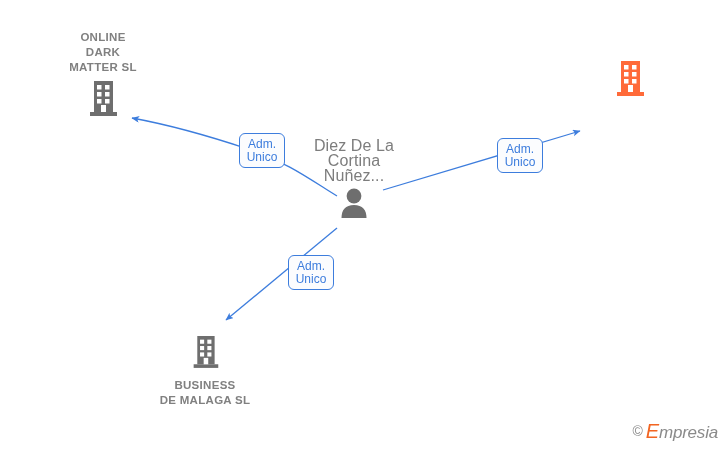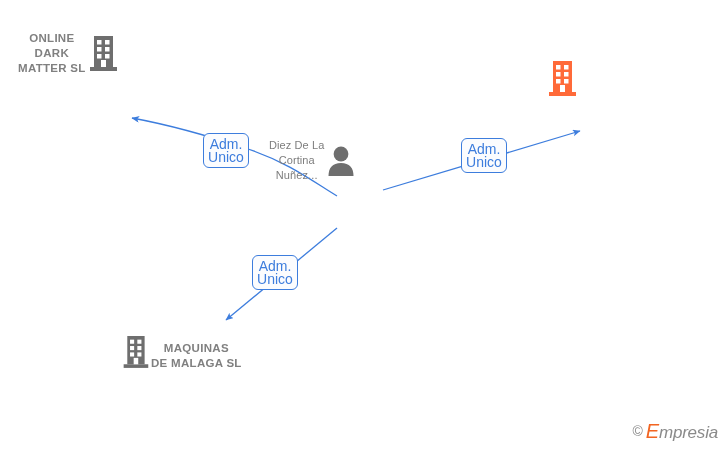--- a/index.html
+++ b/index.html
@@ -23,62 +23,63 @@
     left: 0;
     top: 0;
     width: 728px;
     height: 450px;
   }
 
   
   .node {
     position: absolute;
     display: flex;
-    flex-direction: row;
+    flex-direction: column;
     align-items: center;
     width: 170px;
     text-align: center;
   }
   .node-label {
     font-size: 11.5px;
     font-weight: bold;
     line-height: 15px;
     color: #808080;
     letter-spacing: 0.3px;
     white-space: pre-line;
     font-family: "Liberation Sans", sans-serif;
   }
   .node-label.person {
     font-weight: normal;
-    font-size: 11px;
+    font-size: 16px;
     color: #7d7d7d;
     letter-spacing: 0.1px;
     line-height: 15px;
   }
   .node-icon {
     display: block;
     margin-top: 4px;
   }
   .node.label-below .node-icon { margin-top: 0; margin-bottom: 5px; }
 
   
   .edge-label {
     position: absolute;
     box-sizing: border-box;
     border: 1.2px solid #3d7ddd;
     border-radius: 6px;
     background: #fbfcfe;
     color: #3d7ddd;
-    font-size: 14px;
+    font-size: 12px;
     line-height: 13px;
     text-align: center;
     padding: 4px 0 3px 0;
     width: 46px;
     font-family: "Liberation Sans", sans-serif;
     white-space: pre-line;
+    margin-left: 36px;
   }
 
   
   #watermark {
     position: absolute;
     right: 10px;
     bottom: 9px;
     display: flex;
     align-items: center;
     gap: 3px;
@@ -175,21 +176,21 @@
             <rect x="19" y="6" width="4.5" height="4.5"></rect>
             <rect x="11" y="13" width="4.5" height="4.5"></rect>
             <rect x="19" y="13" width="4.5" height="4.5"></rect>
             <rect x="11" y="20" width="4.5" height="4.5"></rect>
             <rect x="19" y="20" width="4.5" height="4.5"></rect>
             <rect x="15" y="26" width="5" height="7"></rect>
           </g>
         </g>
       </svg>
     </span>
-    <div class="node-label">MAQUINAS
+    <div class="node-label">BUSINESS
 DE MALAGA SL</div>
   </div>
 
   <div class="node" style="left:269px; top:138px;">
     <div class="node-label person">Diez De La
 Cortina
 Nuñez...</div>
     <span class="node-icon">
       <svg width="34" height="32" viewBox="0 0 34 32" xmlns="http://www.w3.org/2000/svg">
         <g fill="#6e6e6e">

